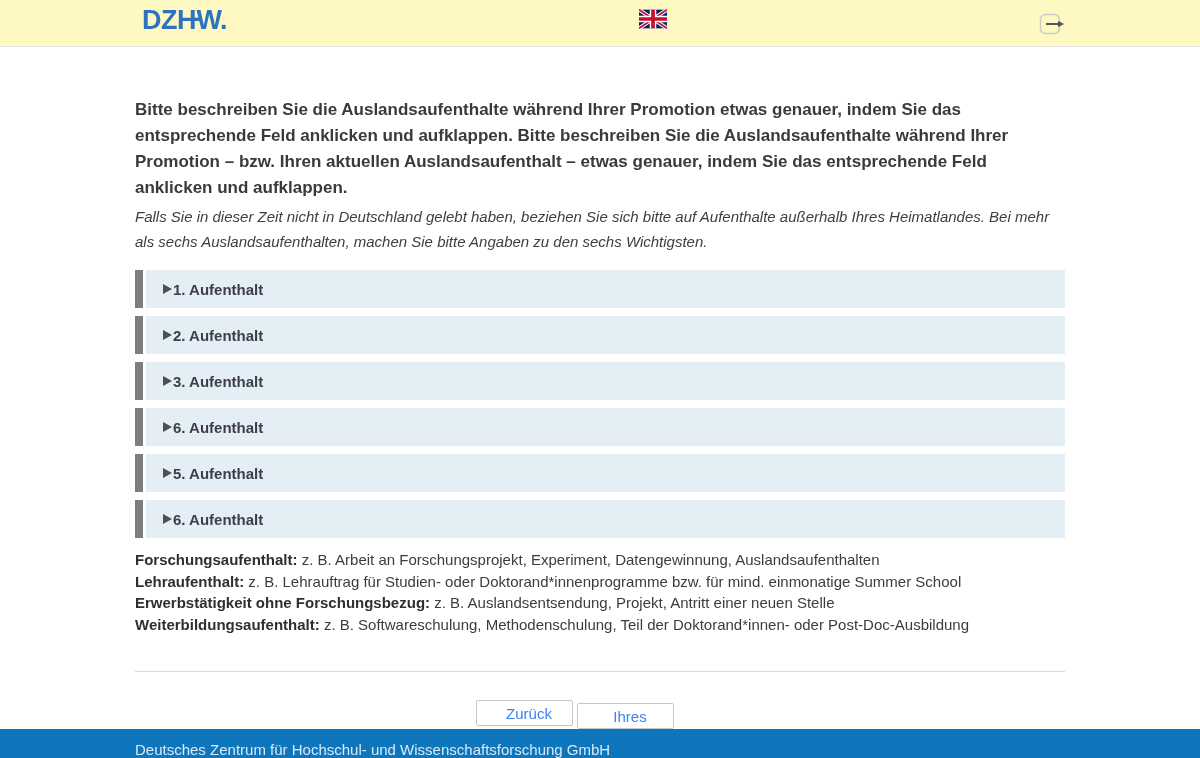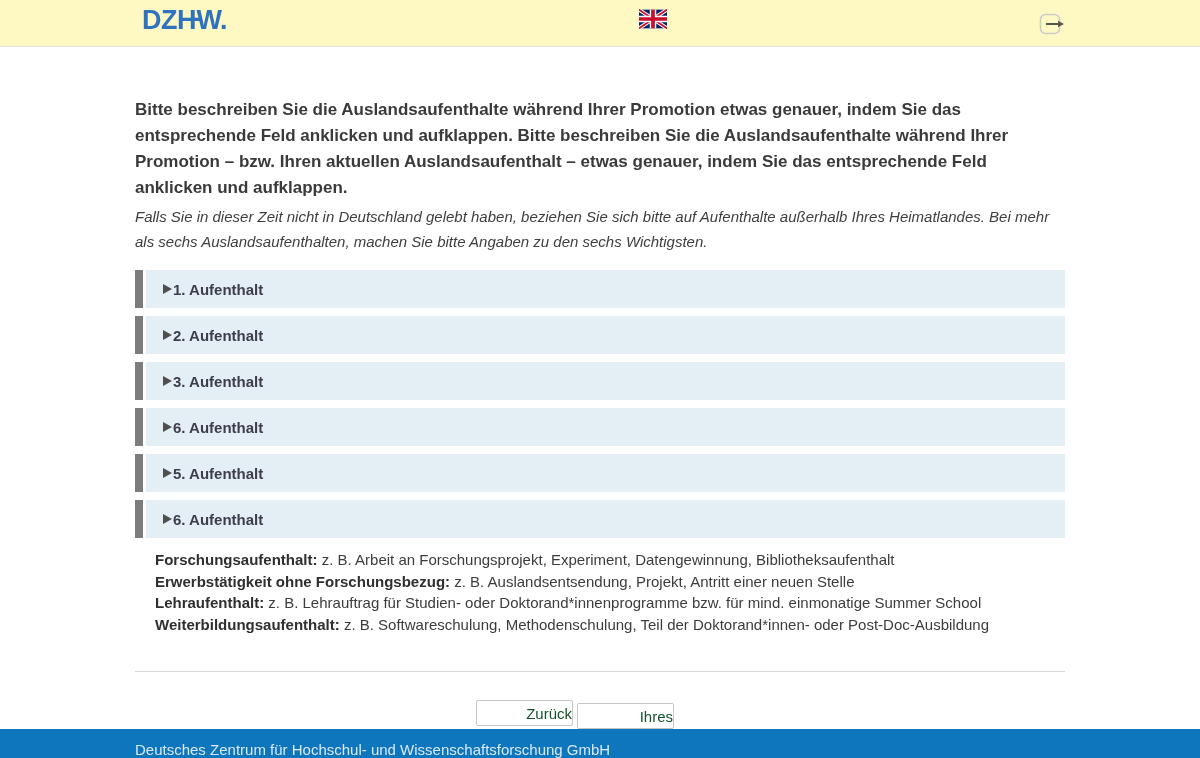--- a/index.html
+++ b/index.html
@@ -110,21 +110,21 @@
     font-weight: 700;
     color: #3d3d4c;
   }
 
   .definitions { margin-top: 11px; }
   .def-row {
     font-size: 15px;
     line-height: 21.5px;
     color: #3c3c3c;
   }
-  .def-term { font-weight: 700; color: #2f2f2f; margin-left: 20px; }
+  .def-term { font-weight: 700; color: #2f2f2f; }
 
   .divider {
     margin-top: 36px;
     border: 0;
     border-top: 1px solid #d9d9d9;
     height: 0;
   }
 
   .btn-row {
     margin-top: 28px;
@@ -134,22 +134,22 @@
     align-items: flex-start;
   }
   .nav-btn {
     width: 97px;
     height: 26px;
     background: #ffffff;
     border: 1px solid #c6c6c6;
     border-radius: 2px;
     font-family: "Liberation Sans", sans-serif;
     font-size: 15px;
-    color: #14532d;
-    text-align: right;
+    color: #3b82f6;
+    text-align: center;
     padding: 0 0 0 9px;
     cursor: pointer;
   }
   .nav-btn.next { margin-left: 4px; margin-top: 3px; }
 
   
   .footer {
     flex: 0 0 auto;
     height: 40px;
     margin-bottom: 10px;
@@ -256,29 +256,29 @@
               </svg></span>
           <span class="acc-label">6. Aufenthalt</span>
         </div>
       </div>
 
     </div>
 
     <div class="definitions">
       <div class="def-row">
         <span class="def-term">Forschungsaufenthalt:</span>
-        <span class="def-desc">z. B. Arbeit an Forschungsprojekt, Experiment, Datengewinnung, Bibliotheksaufenthalt</span>
+        <span class="def-desc">z. B. Arbeit an Forschungsprojekt, Experiment, Datengewinnung, Auslandsaufenthalten</span>
+      </div>
+      <div class="def-row">
+        <span class="def-term">Lehraufenthalt:</span>
+        <span class="def-desc">z. B. Lehrauftrag für Studien- oder Doktorand*innenprogramme bzw. für mind. einmonatige Summer School</span>
       </div>
       <div class="def-row">
         <span class="def-term">Erwerbstätigkeit ohne Forschungsbezug:</span>
         <span class="def-desc">z. B. Auslandsentsendung, Projekt, Antritt einer neuen Stelle</span>
-      </div>
-      <div class="def-row">
-        <span class="def-term">Lehraufenthalt:</span>
-        <span class="def-desc">z. B. Lehrauftrag für Studien- oder Doktorand*innenprogramme bzw. für mind. einmonatige Summer School</span>
       </div>
       <div class="def-row">
         <span class="def-term">Weiterbildungsaufenthalt:</span>
         <span class="def-desc">z. B. Softwareschulung, Methodenschulung, Teil der Doktorand*innen- oder Post-Doc-Ausbildung</span>
       </div>
     </div>
 
     <hr class="divider">
 
     <div class="btn-row">

